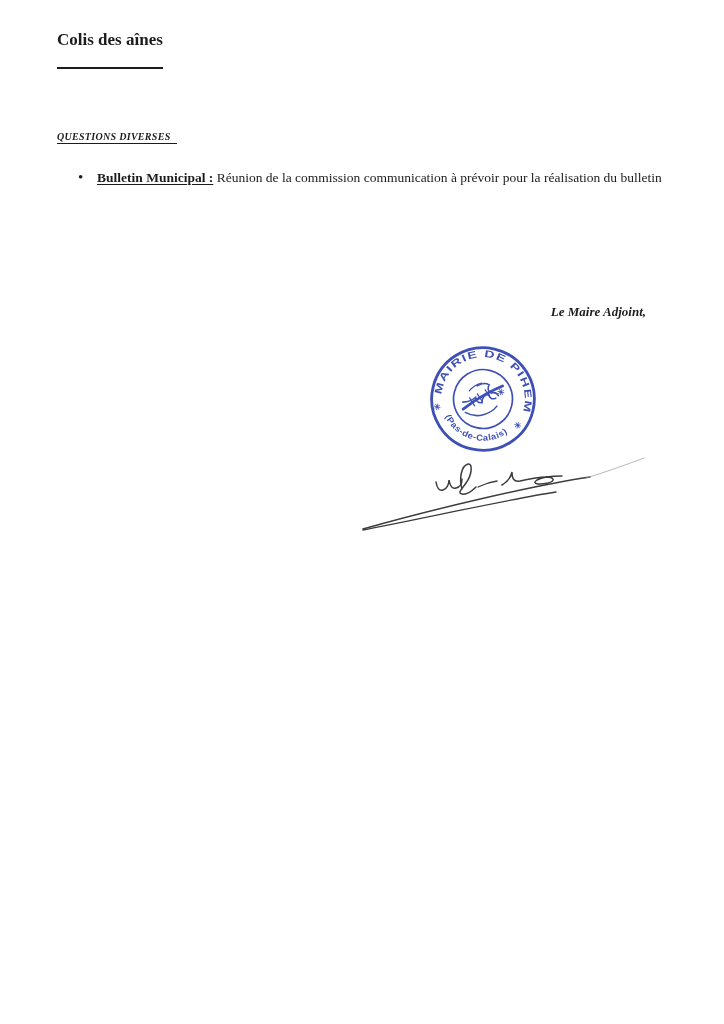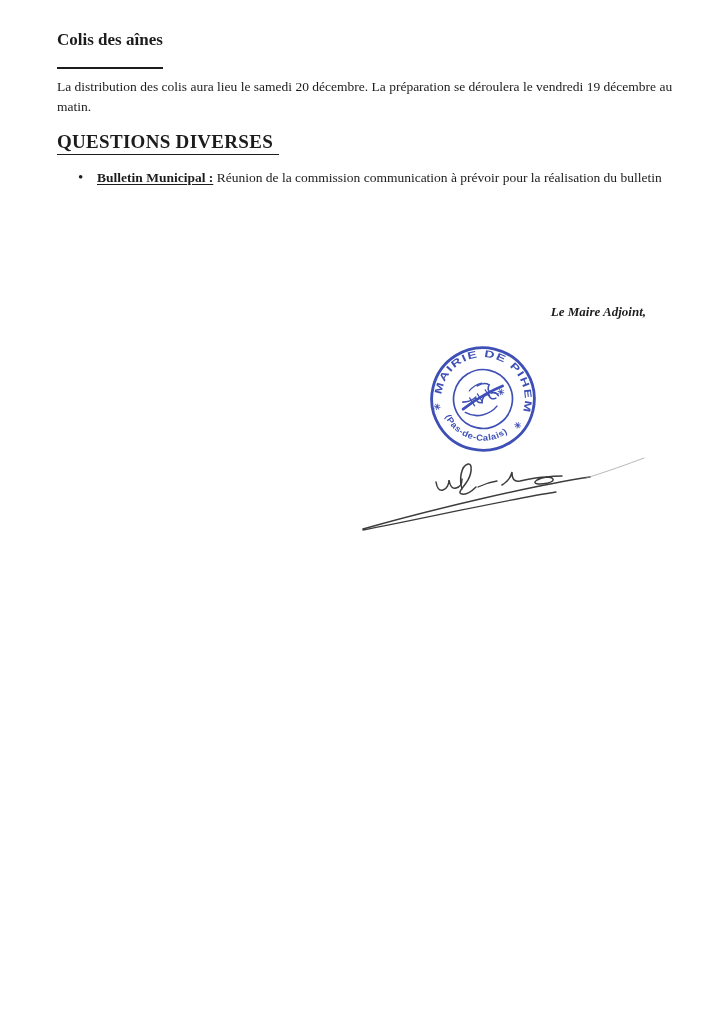--- a/index.html
+++ b/index.html
@@ -35,22 +35,23 @@
     top: 63px;
     width: 652px;
     font-size: 13.5px;
     line-height: 20px;
     text-align: left;
   }
   .qd-title {
     position: absolute;
     left: 57px;
     top: 131px;
-    font-size: 19px;
+    font-size: 10px;
     font-weight: bold;
+    font-style: italic;
     letter-spacing: 0.3px;
   }
   .qd-title .u {
     display: inline-block;
     border-bottom: 1.6px solid #1c1c1c;
     padding-bottom: 1px;
     padding-right: 6px;
   }
   ul.qd-list {
     position: absolute;
@@ -115,21 +116,20 @@
 </style>
 </head>
 <body>
 
 <div class="page">
 
   <div class="section-title">
     <span class="u">Colis des aînes</span>
   </div>
 
-  <p class="body-paragraph">La distribution des colis aura lieu le samedi 20 décembre. La préparation se déroulera le vendredi 19 décembre au matin.</p>
 
   <div class="qd-title">
     <span class="u">QUESTIONS DIVERSES</span>
   </div>
 
   <ul class="qd-list">
     <li>
       <span class="bullet-term">Bulletin Municipal :</span><span> Réunion de la commission communication à prévoir pour la réalisation du bulletin</span>
     </li>
   </ul>

